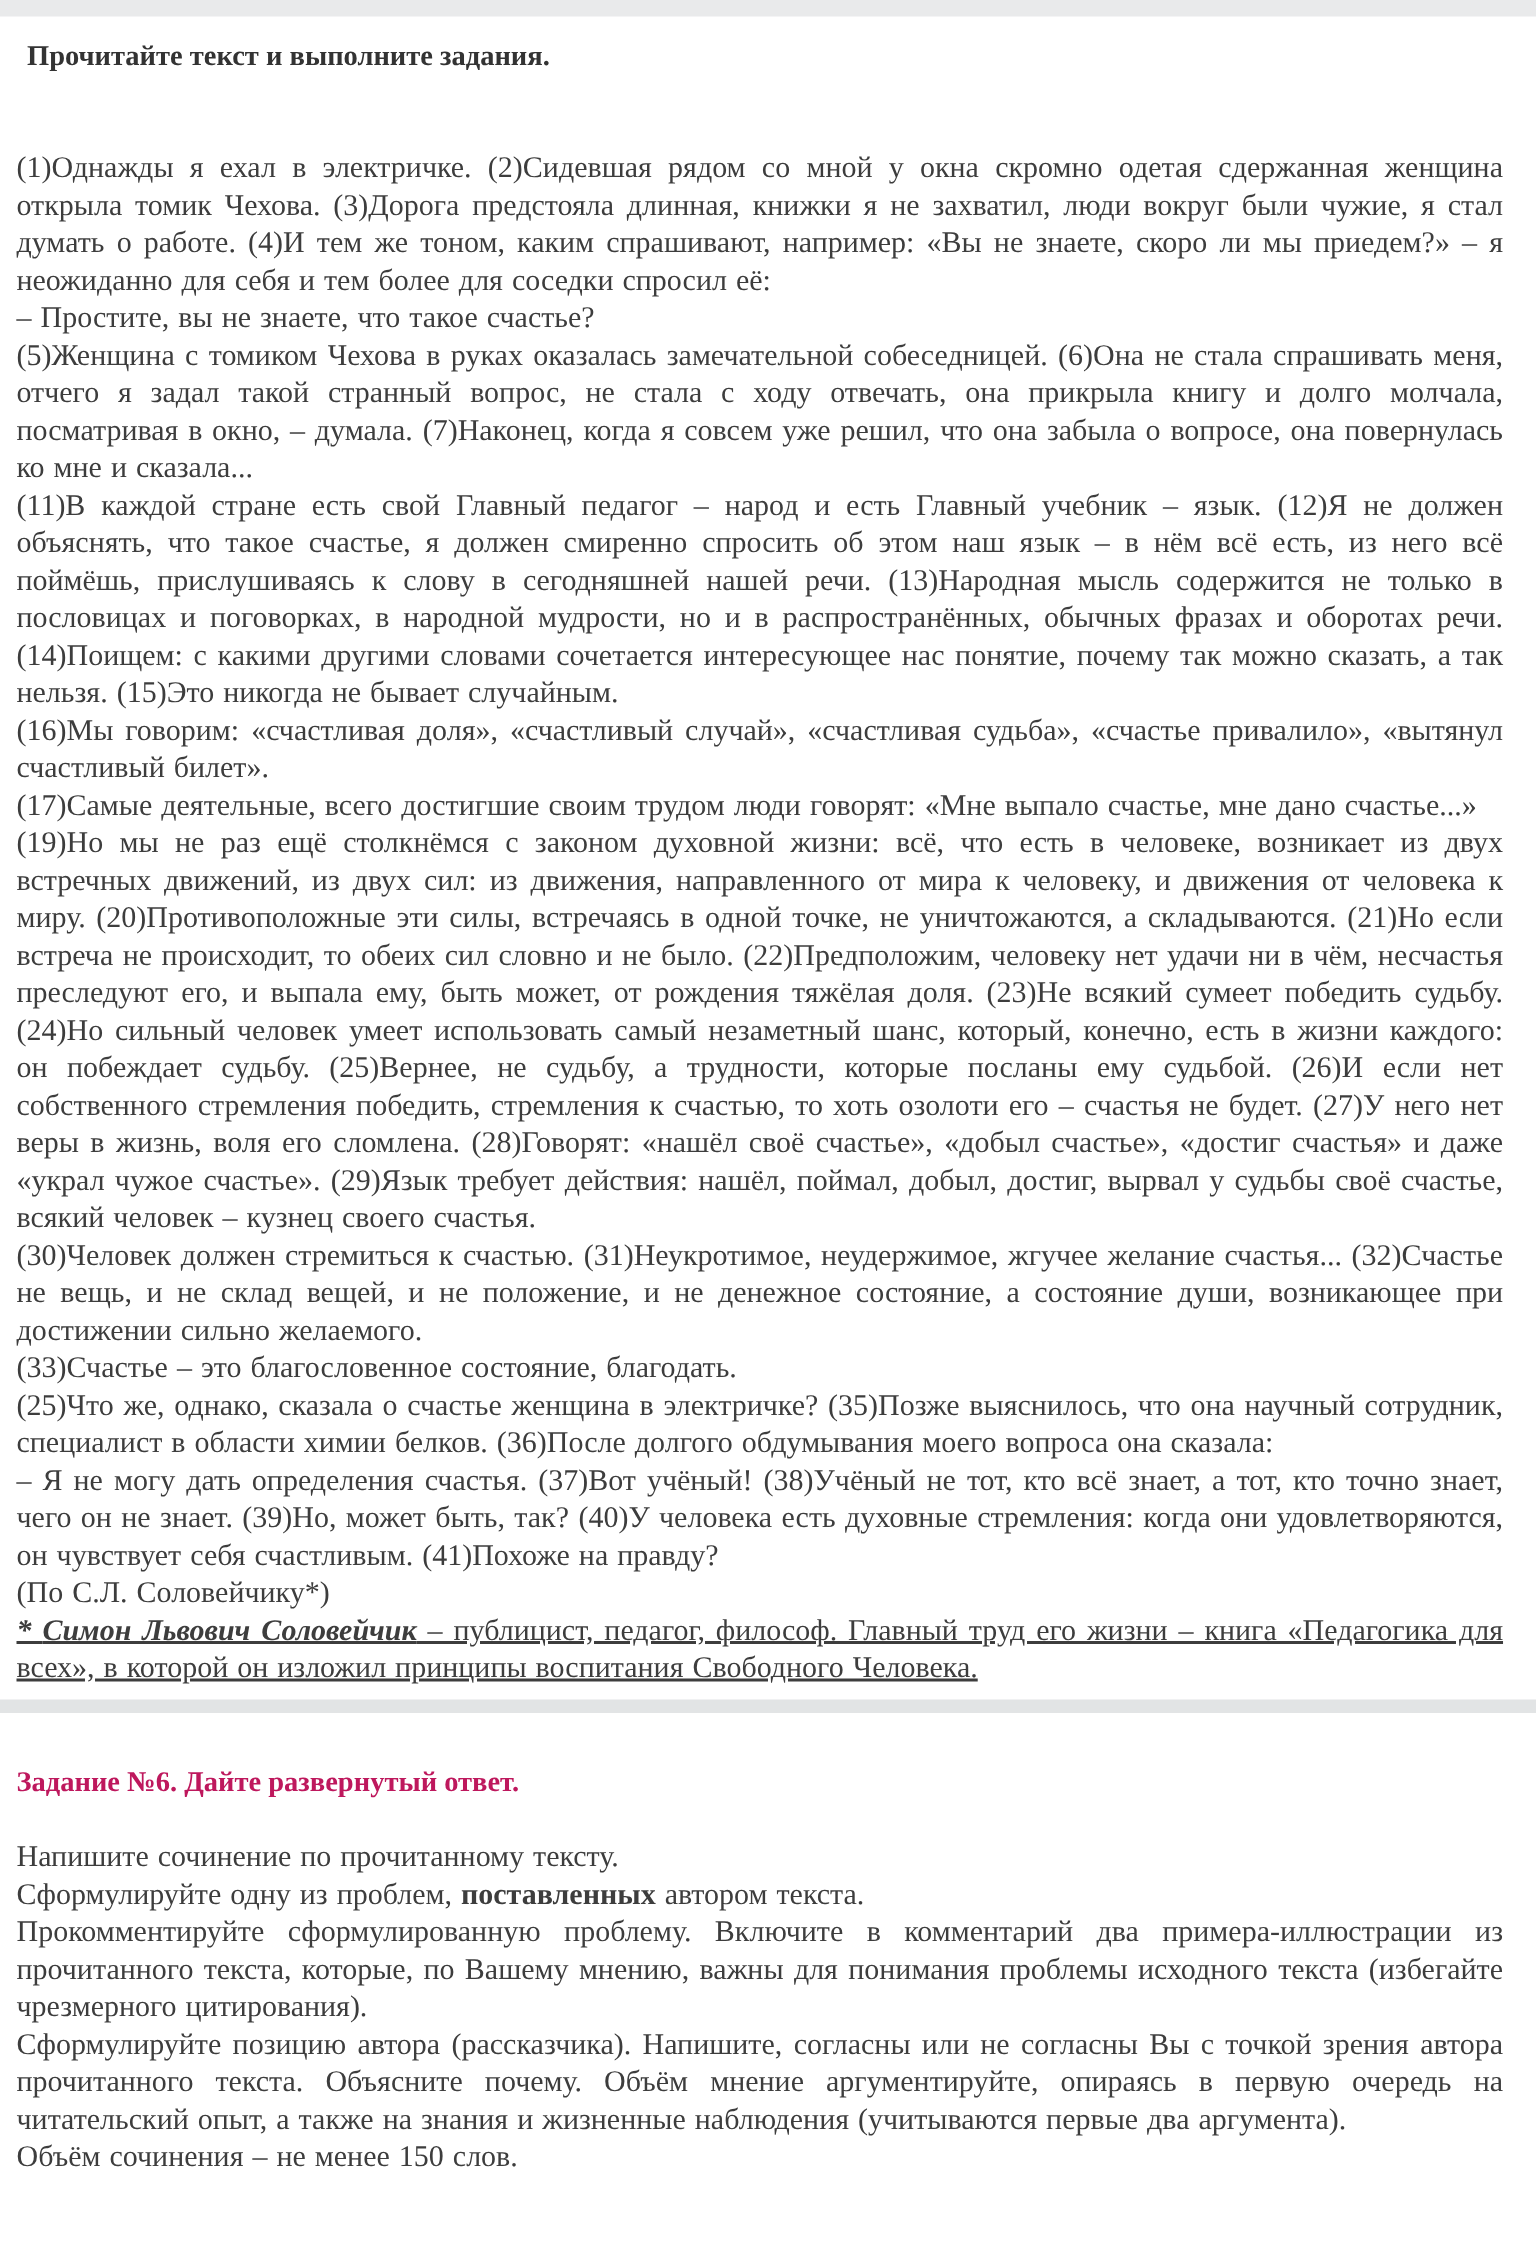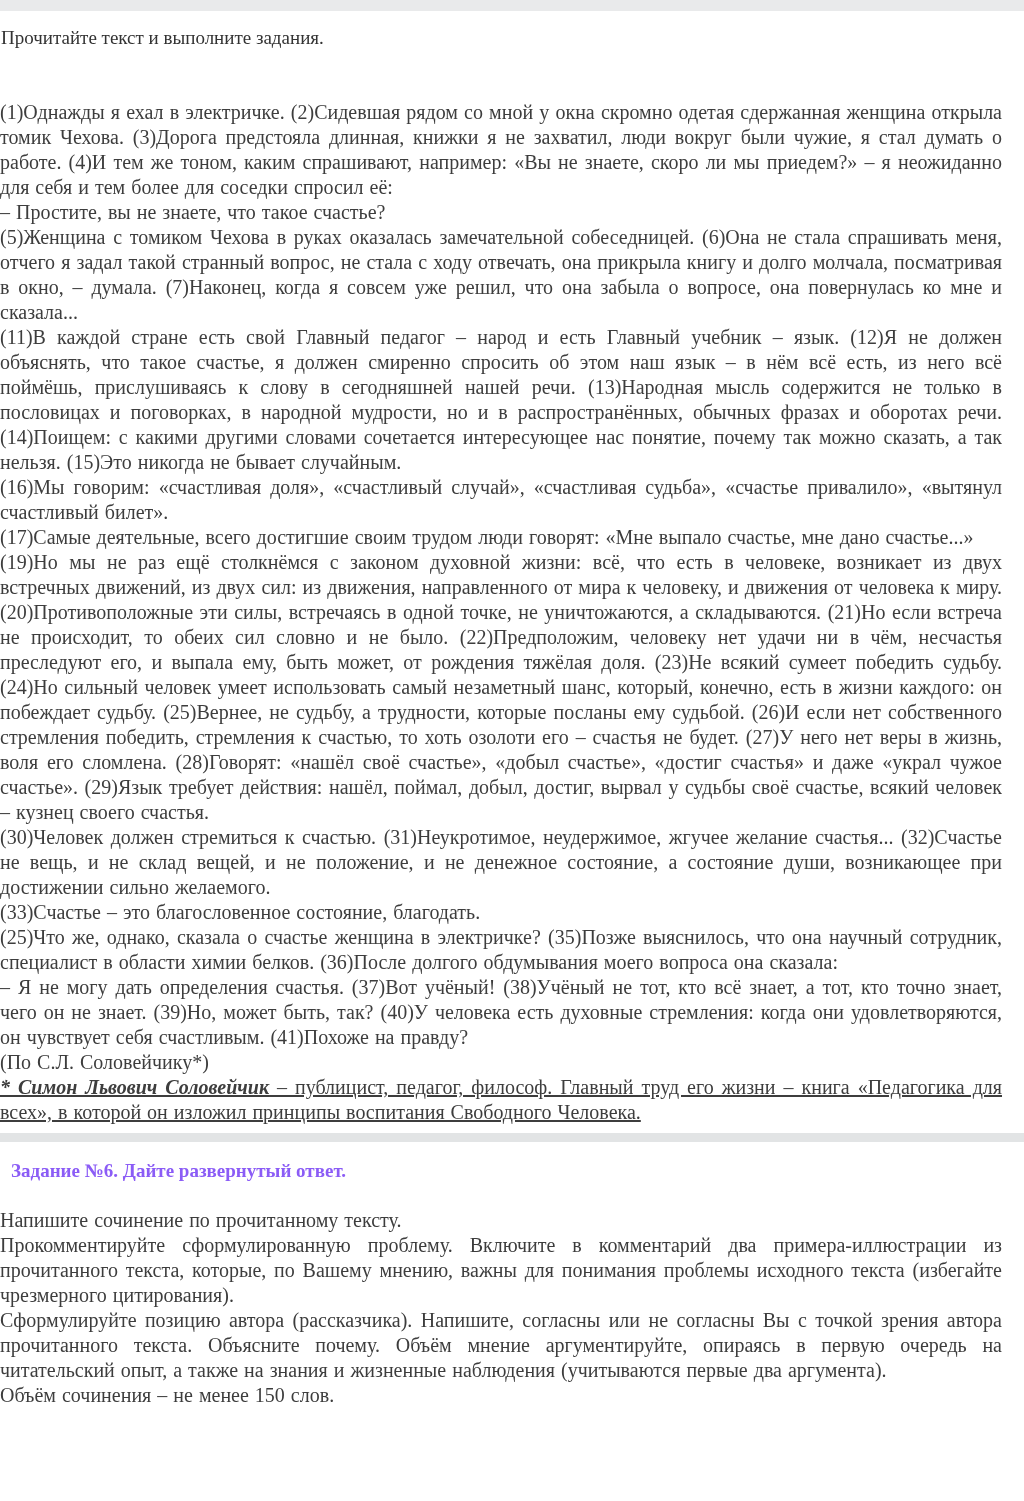--- a/index.html
+++ b/index.html
@@ -9,28 +9,29 @@
     background: #ffffff;
     font-family: "Liberation Serif", "DejaVu Serif", serif;
     color: #3d3d3d;
   }
   .top-bar {
     width: 100%;
     height: 11px;
     background: #e9eaeb;
   }
   .pad {
+    padding-left: 11px;
     padding-right: 22px;
   }
   .doc-heading {
     font-size: 19px;
     line-height: 24px;
-    font-weight: normal;
+    font-weight: bold;
     color: #333333;
-    margin: 15px 0 0 1px;
+    margin: 15px 0 0 18px;
   }
   .text-block {
     margin-top: 50px;
   }
   .text-block p,
   .instructions p {
     margin: 0;
     font-size: 20px;
     line-height: 25px;
     text-align: justify;
@@ -51,22 +52,22 @@
   .divider-bar {
     width: 100%;
     height: 9px;
     background: #e2e4e5;
     margin-top: 8px;
   }
   .task-heading {
     font-size: 19px;
     line-height: 24px;
     font-weight: bold;
-    color: #8b5cf6;
-    margin: 17px 0 0 11px;
+    color: #be185d;
+    margin: 35px 0 0 11px;
   }
   .instructions {
     margin-top: 25px;
     padding-bottom: 45px;
   }
   .bold-word {
     font-weight: bold;
   }
 </style>
 </head>
@@ -94,19 +95,20 @@
 
     <p class="footnote"><span class="fn-name">* </span><span class="fn-name">Симон Львович Соловейчик</span><span> – публицист, педагог, философ. Главный труд его жизни – книга «Педагогика для всех», в которой он изложил принципы воспитания Свободного Человека.</span></p>
   </div>
 
   <div class="divider-bar"></div>
 
   <h2 class="task-heading">Задание №6. Дайте развернутый ответ.</h2>
 
   <div class="instructions pad">
     <p><span>Напишите сочинение по прочитанному тексту.</span><span class="bold-word"></span><span></span></p>
+    <p><span>Сформулируйте одну из проблем, </span><span class="bold-word">поставленных</span><span> автором текста.</span></p>
     <p><span>Прокомментируйте сформулированную проблему. Включите в комментарий два примера-иллюстрации из прочитанного текста, которые, по Вашему мнению, важны для понимания проблемы исходного текста (избегайте чрезмерного цитирования).</span><span class="bold-word"></span><span></span></p>
     <p><span>Сформулируйте позицию автора (рассказчика). Напишите, согласны или не согласны Вы с точкой зрения автора прочитанного текста. Объясните почему. Объём мнение аргументируйте, опираясь в первую очередь на читательский опыт, а также на знания и жизненные наблюдения (учитываются первые два аргумента).</span><span class="bold-word"></span><span></span></p>
     <p><span>Объём сочинения –  не менее 150 слов.</span><span class="bold-word"></span><span></span></p>
 
   </div>
 
 </div>
 
 </body></html>

